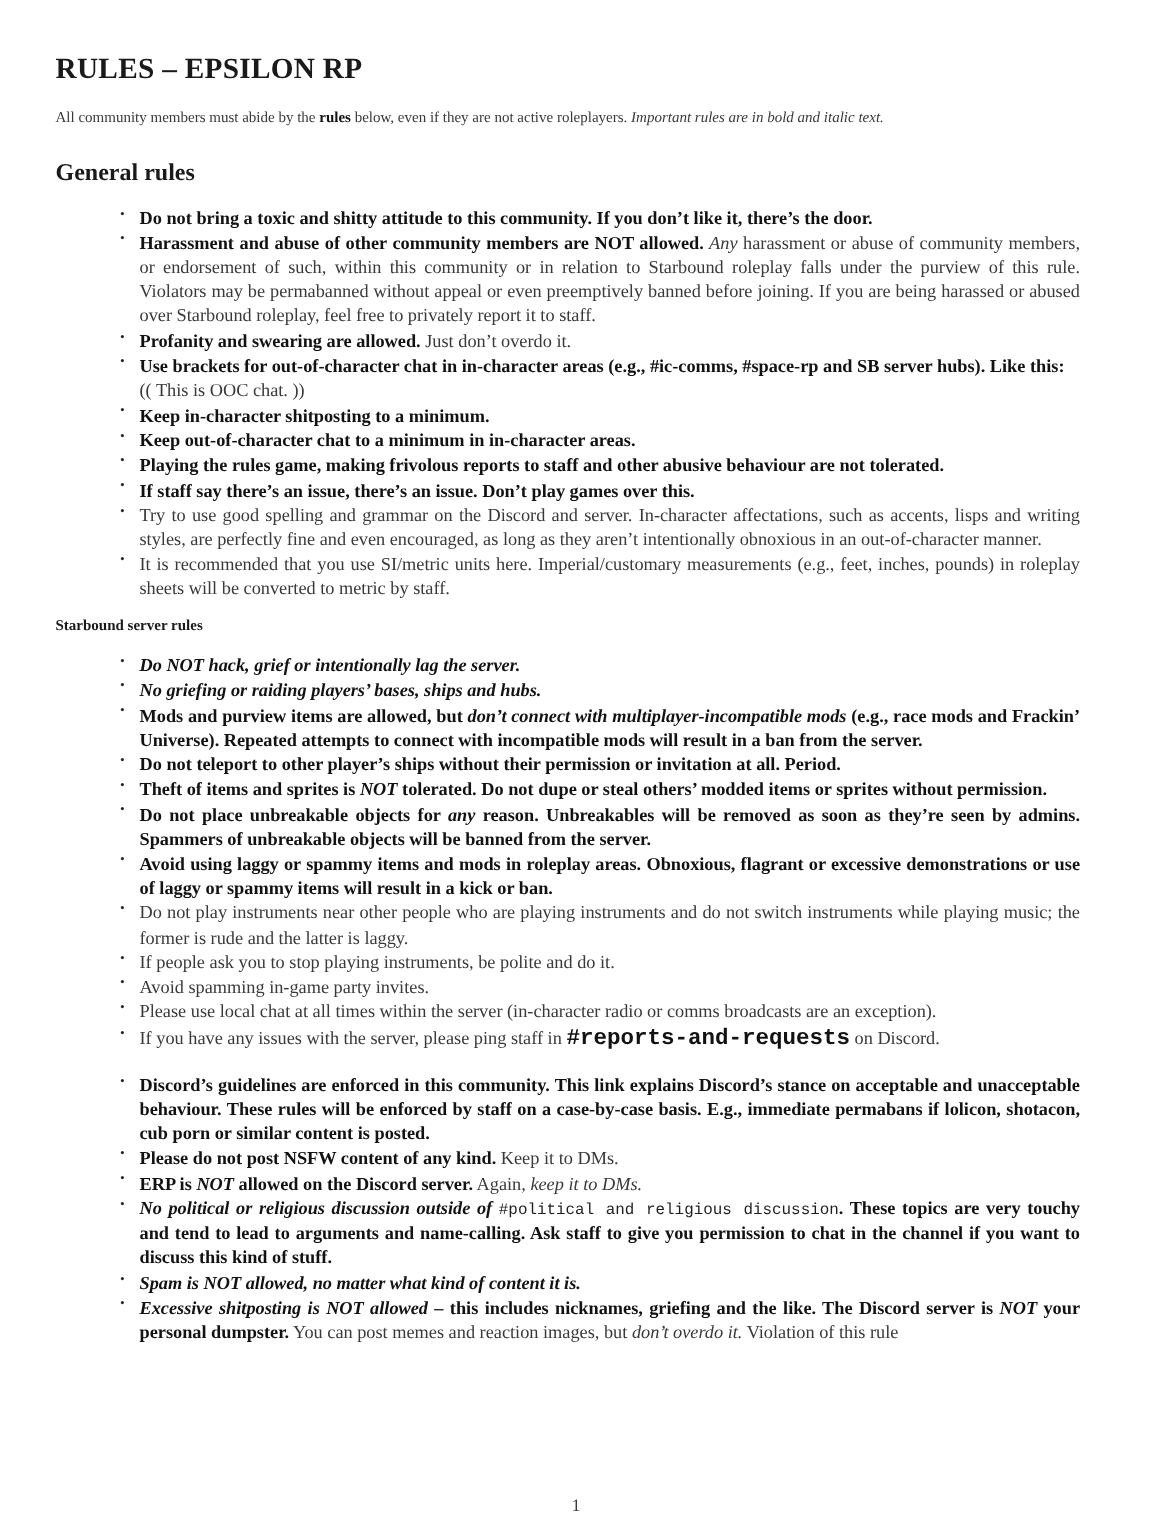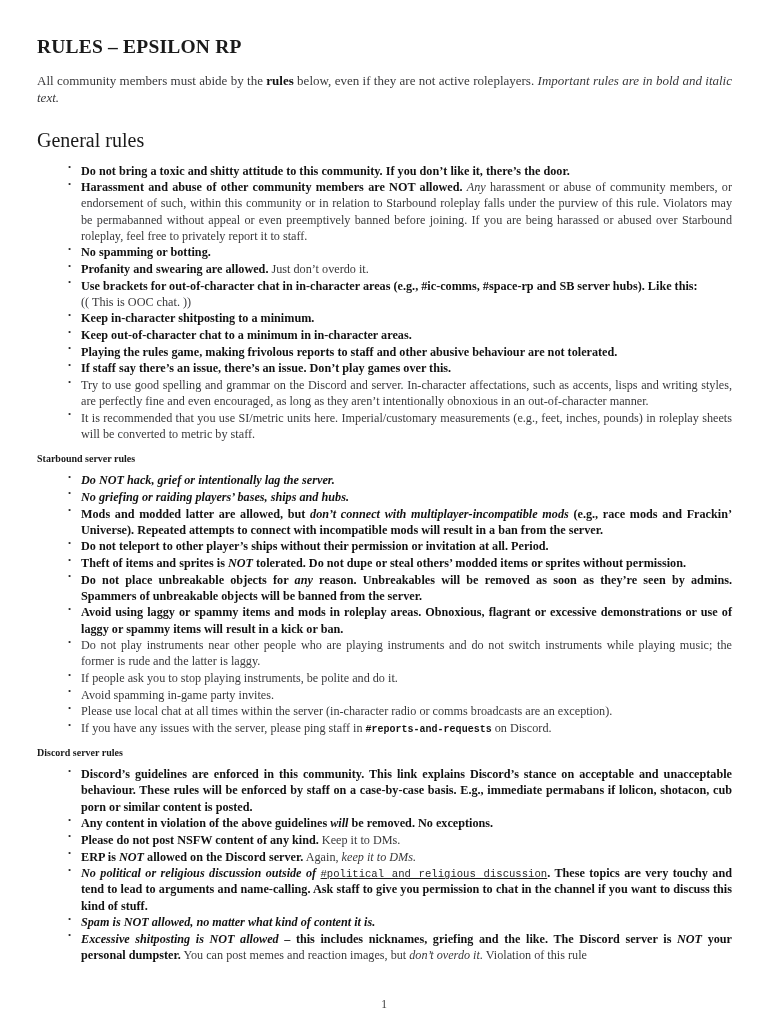--- a/index.html
+++ b/index.html
@@ -22,39 +22,39 @@
     padding: 30px 36px 0 37px;
     position: relative;
   }
   h1.doc-title {
     font-size: 19.5px;
     font-weight: bold;
     margin: 6px 0 14px 0;
     letter-spacing: 0.2px;
   }
   p.intro {
-    font-size: 13px;
+    font-size: 10px;
     line-height: 1.33;
     margin: 0 0 22px 0;
     text-align: justify;
     color: #39393b;
   }
   h2.section {
-    font-size: 20px;
-    font-weight: normal;
+    font-size: 16px;
+    font-weight: bold;
     margin: 0 0 11px 0;
   }
   h3.subsection {
     font-size: 10px;
     font-weight: bold;
     margin: 11px 0 8px 0;
   }
   ul.rules {
     list-style: none;
-    margin: 0;
+    margin: 12px;
     padding: 0 0 0 31px;
   }
   ul.rules > li {
     position: relative;
     font-size: 12.2px;
     line-height: 1.325;
     margin: 0 0 0.5px 0;
     padding-left: 13px;
     text-align: justify;
     color: #39393b;
@@ -76,25 +76,24 @@
     font-weight: bold;
     font-style: italic;
     color: #121212;
   }
   .mono {
     font-family: "Liberation Mono", monospace;
     font-size: 10.6px;
     font-style: normal;
     font-weight: normal;
     color: #1e1e1e;
-    text-decoration: underline;
   }
   .mono-b {
     font-family: "Liberation Mono", monospace;
-    font-size: 10px;
+    font-size: 15px;
     font-style: normal;
     font-weight: bold;
     color: #121212;
   }
   .sub-line {
     display: block;
     font-size: 12.2px;
     line-height: 1.325;
     color: #39393b;
     margin-top: 0px;
@@ -122,21 +121,20 @@
 
   <p class="intro"><span>All community members must abide by the </span><b>rules</b><span> below, even if they are not active roleplayers. </span><i>Important rules are in bold and italic text.</i></p>
 
   <h2 class="section">General rules</h2>
 
   <ul class="rules">
     <li><b>Do not bring a toxic and shitty attitude to this community. If you don’t like it, there’s the door.</b></li>
 
     <li><b>Harassment and abuse of other community members are NOT allowed.</b><i> Any</i><span> harassment or abuse of community members, or endorsement of such, within this community or in relation to Starbound roleplay falls under the purview of this rule. Violators may be permabanned without appeal or even preemptively banned before joining. If you are being harassed or abused over Starbound roleplay, feel free to privately report it to staff.</span></li>
 
-    <li><b>No spamming or botting.</b></li>
 
     <li><b>Profanity and swearing are allowed.</b><span> Just don’t overdo it.</span></li>
 
     <li><b>Use brackets for out-of-character chat in in-character areas (e.g., </b><b>#ic-comms</b><b>, </b><b>#space-rp</b><b> and SB server hubs). Like this:</b><span class="sub-line">(( This is OOC chat. ))</span></li>
 
     <li><b>Keep in-character shitposting to a minimum.</b></li>
 
     <li><b>Keep out-of-character chat to a minimum in in-character areas.</b></li>
 
     <li><b>Playing the rules game, making frivolous reports to staff and other abusive behaviour are not tolerated.</b></li>
@@ -148,47 +146,45 @@
     <li><span>It is recommended that you use SI/metric units here. Imperial/customary measurements (e.g., feet, inches, pounds) in roleplay sheets will be converted to metric by staff.</span></li>
   </ul>
 
   <h3 class="subsection">Starbound server rules</h3>
 
   <ul class="rules">
     <li><span class="bi">Do NOT hack, grief or intentionally lag the server.</span></li>
 
     <li><span class="bi">No griefing or raiding players’ bases, ships and hubs.</span></li>
 
-    <li><b>Mods and modded latter are allowed, but </b><span class="bi">don’t connect with multiplayer-incompatible mods</span><b> (e.g., race mods and Frackin’ Universe). Repeated attempts to connect with incompatible mods will result in a ban from the server.</b></li>
+    <li><b>Mods and purview items are allowed, but </b><span class="bi">don’t connect with multiplayer-incompatible mods</span><b> (e.g., race mods and Frackin’ Universe). Repeated attempts to connect with incompatible mods will result in a ban from the server.</b></li>
 
     <li><b>Do not teleport to other player’s ships without their permission or invitation at all. Period.</b></li>
 
     <li><b>Theft of items and sprites is </b><span class="bi">NOT</span><b> tolerated. Do not dupe or steal others’ modded items or sprites without permission.</b></li>
 
     <li><b>Do not place unbreakable objects for </b><span class="bi">any</span><b> reason. Unbreakables will be removed as soon as they’re seen by admins. Spammers of unbreakable objects will be banned from the server.</b></li>
 
     <li><b>Avoid using laggy or spammy items and mods in roleplay areas. Obnoxious, flagrant or excessive demonstrations or use of laggy or spammy items will result in a kick or ban.</b></li>
 
     <li><span>Do not play instruments near other people who are playing instruments and do not switch instruments while playing music; the former is rude and the latter is laggy.</span></li>
 
     <li><span>If people ask you to stop playing instruments, be polite and do it.</span></li>
 
     <li><span>Avoid spamming in-game party invites.</span></li>
 
     <li><span>Please use local chat at all times within the server (in-character radio or comms broadcasts are an exception).</span></li>
 
     <li><span>If you have any issues with the server, please ping staff in </span><span class="mono-b">#reports-and-requests</span><span> on Discord.</span></li>
   </ul>
 
-  <h3 class="subsection">Discord server rules</h3>
 
   <ul class="rules">
     <li><b>Discord’s guidelines are enforced in this community. This link explains Discord’s stance on acceptable and unacceptable behaviour. These rules will be enforced by staff on a case-by-case basis. E.g., immediate permabans if lolicon, shotacon, cub porn or similar content is posted.</b></li>
 
-    <li><b>Any content in violation of the above guidelines </b><span class="bi">will</span><b> be removed. No exceptions.</b></li>
 
     <li><b>Please do not post NSFW content of any kind.</b><span> Keep it to DMs.</span></li>
 
     <li><b>ERP is </b><span class="bi">NOT</span><b> allowed on the Discord server.</b><span> Again, </span><i>keep it to DMs.</i></li>
 
     <li><span class="bi">No political or religious discussion outside of </span><span class="mono">#political and religious discussion</span><b>. These topics are very touchy and tend to lead to arguments and name-calling. Ask staff to give you permission to chat in the channel if you want to discuss this kind of stuff.</b></li>
 
     <li><span class="bi">Spam is NOT allowed, no matter what kind of content it is.</span></li>
 
     <li class="clip-last"><span class="bi">Excessive shitposting is NOT allowed</span><b> – this includes nicknames, griefing and the like. The Discord server is </b><span class="bi">NOT</span><b> your personal dumpster.</b><span> You can post memes and reaction images, but </span><i>don’t overdo it.</i><span> Violation of this rule</span></li>

